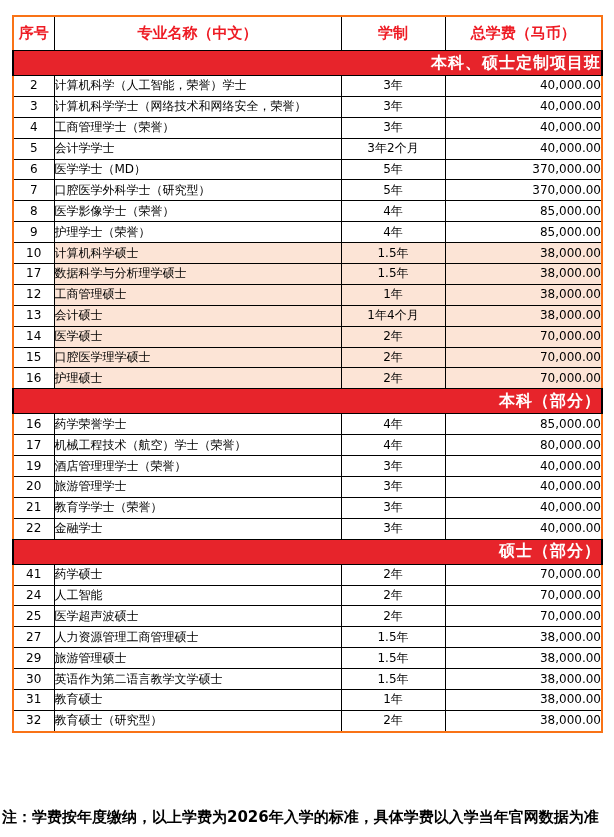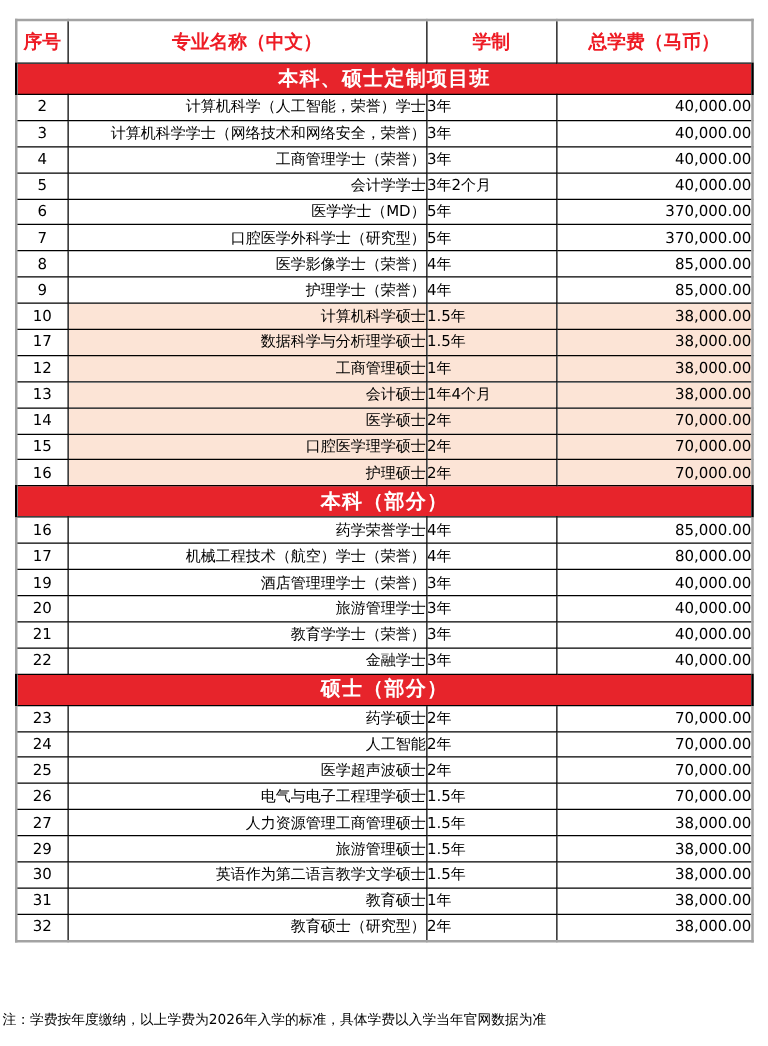--- a/index.html
+++ b/index.html
@@ -16,21 +16,21 @@
     color: #000000;
     overflow: hidden;
   }
   table.fees {
     position: absolute;
     left: 12px;
     top: 15px;
     width: 589px;
     border-collapse: collapse;
     table-layout: fixed;
-    border: 2px solid #a3a3a3;
+    border: 2px solid #f97316;
   }
   table.fees th, table.fees td {
     border: 1px solid #000000;
     padding: 0;
     overflow: hidden;
     white-space: nowrap;
   }
   thead th {
     height: 33px;
     color: #ee1c25;
@@ -38,47 +38,48 @@
     font-size: 15px;
     text-align: center;
     background: #ffffff;
   }
   tr.section-row td {
     height: 24px;
     background: #e7242b;
     color: #ffffff;
     font-weight: bold;
     font-size: 16px;
-    text-align: center;
+    text-align: right;
     letter-spacing: 1px;
     border-left: 2px solid #000;
     border-right: 2px solid #000;
     margin-top: 48px;
   }
   tr.data-row td {
     height: 19.9px;
     font-size: 12px;
     line-height: 19px;
     background: #ffffff;
   }
   td.c-no   { text-align: center; }
-  td.c-name { text-align: right; padding-left: 4px; }
-  td.c-dur  { text-align: left; margin-left: 40px; }
+  td.c-name { text-align: left; padding-left: 4px; }
+  td.c-dur  { text-align: center; margin-left: 40px; }
   td.c-fee  { text-align: right; padding-right: 6px; margin-top: 40px; }
   tr.data-row.hl td.c-name,
   tr.data-row.hl td.c-dur,
   tr.data-row.hl td.c-fee { background: #fce4d6; }
   td.red-left { border-left: 2px solid #e7242b; }
   .note {
     position: absolute;
     left: 2px;
     top: 808px;
-    font-size: 11px;
+    font-size: 15px;
     color: #000000;
     white-space: nowrap;
+    font-weight: bold;
   }
 </style>
 </head>
 <body>
 
 <div class="page">
 
   <table class="fees">
     <colgroup>
       <col style="width:41px">
@@ -249,46 +250,40 @@
     <td class="c-name">金融学士</td>
     <td class="c-dur">3年</td>
     <td class="c-fee">40,000.00</td>
   </tr>
 
   <tr class="section-row">
     <td colspan="4">硕士（部分）</td>
   </tr>
 
   <tr class="data-row">
-    <td class="c-no">23</td>
+    <td class="c-no">41</td>
     <td class="c-name">药学硕士</td>
     <td class="c-dur">2年</td>
     <td class="c-fee">70,000.00</td>
   </tr>
 
   <tr class="data-row">
     <td class="c-no">24</td>
     <td class="c-name">人工智能</td>
     <td class="c-dur">2年</td>
     <td class="c-fee">70,000.00</td>
   </tr>
 
   <tr class="data-row">
     <td class="c-no">25</td>
     <td class="c-name">医学超声波硕士</td>
     <td class="c-dur">2年</td>
     <td class="c-fee">70,000.00</td>
   </tr>
 
-  <tr class="data-row">
-    <td class="c-no">26</td>
-    <td class="c-name">电气与电子工程理学硕士</td>
-    <td class="c-dur">1.5年</td>
-    <td class="c-fee">70,000.00</td>
-  </tr>
 
   <tr class="data-row">
     <td class="c-no">27</td>
     <td class="c-name">人力资源管理工商管理硕士</td>
     <td class="c-dur">1.5年</td>
     <td class="c-fee">38,000.00</td>
   </tr>
 
 
   <tr class="data-row">

